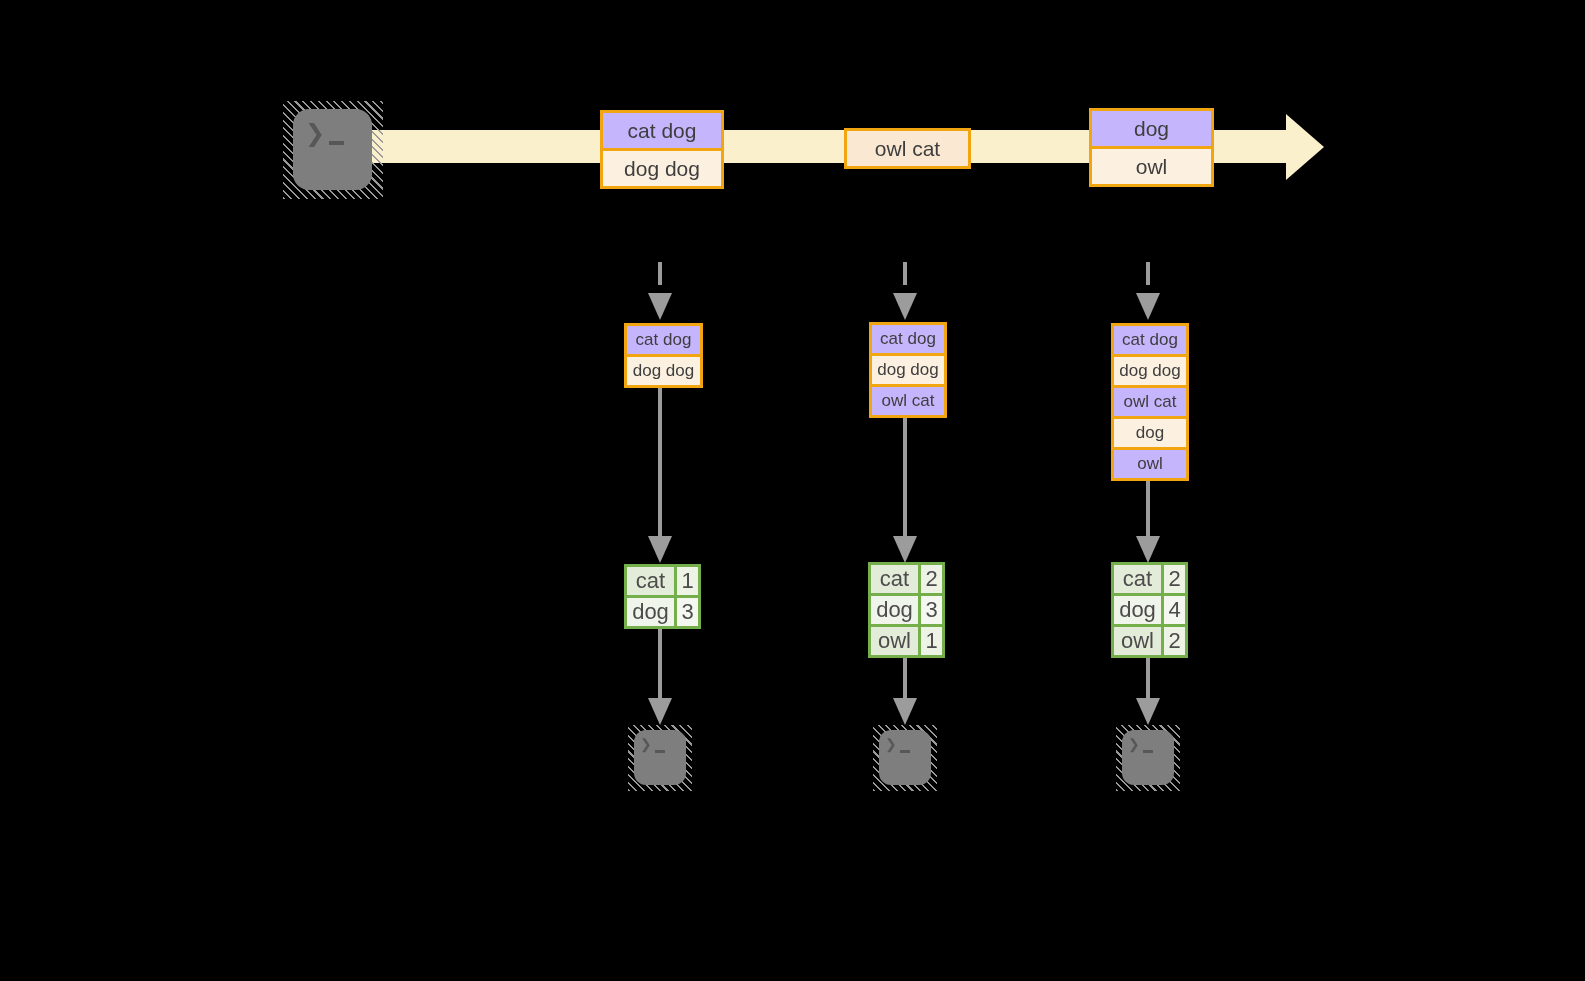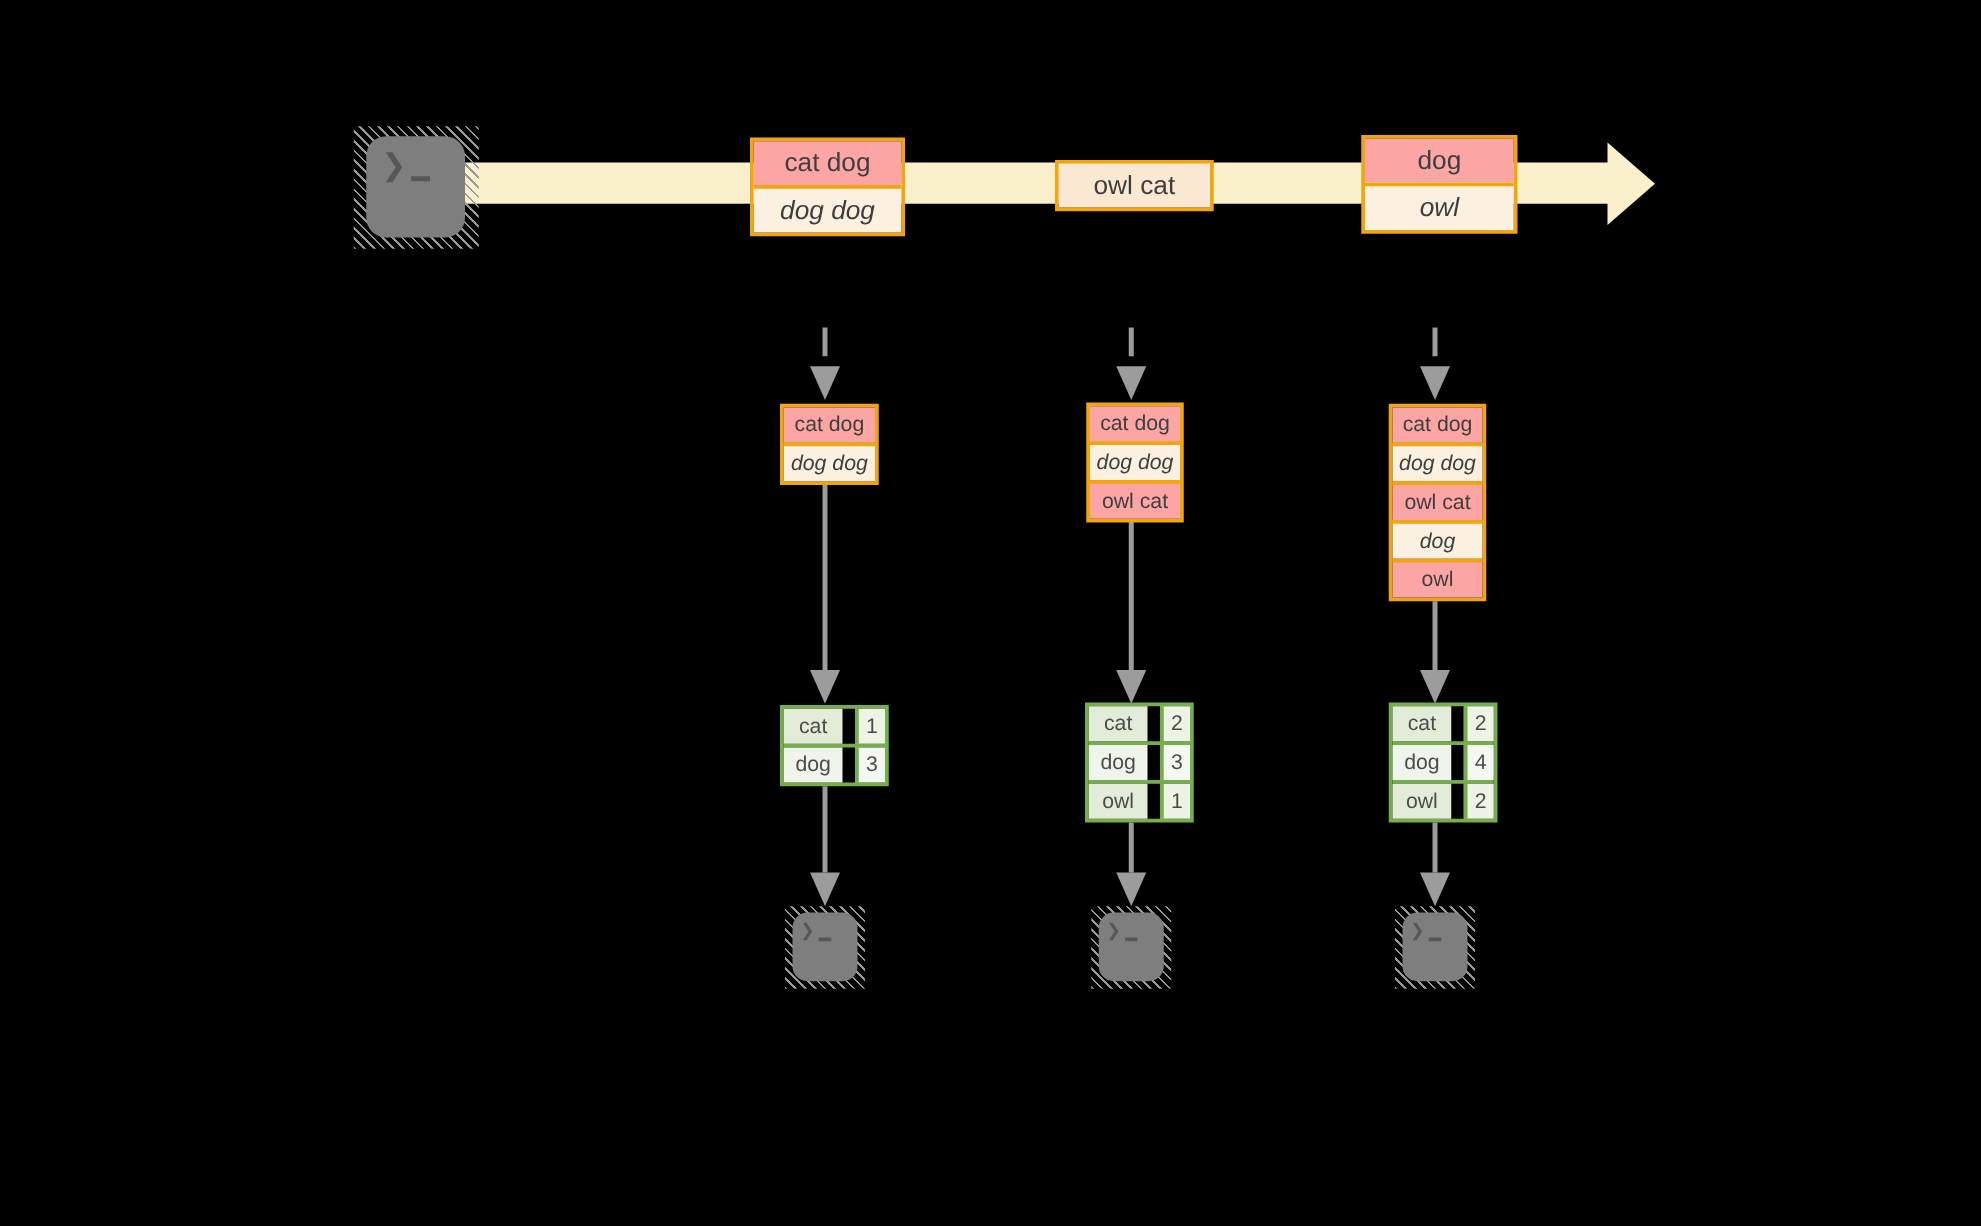--- a/index.html
+++ b/index.html
@@ -12,35 +12,35 @@
   .band-head{position:absolute;width:0;height:0;
     border-top:33px solid transparent;border-bottom:33px solid transparent;
     border-left:38px solid #FAF0CB;}
   
   .obox{position:absolute;border:3px solid #F0A511;box-sizing:content-box;z-index:3;}
   .orow{display:flex;align-items:center;justify-content:center;
     color:#3E3E3E;}
   .obox.big .orow{height:35px;font-size:21px;}
   .obox.small .orow{height:28px;font-size:17px;}
   .orow + .orow{border-top:3px solid #F0A511;}
-  .fill-a{background:#fca5a5;}   
-  .fill-b{background:#FCF1E0;font-style:italic;}   
+  .fill-a{background:#c4b5fd;}   
+  .fill-b{background:#FCF1E0;}   
   .fill-c{background:#FAE8D2;}   
   
   .vline{position:absolute;width:4px;background:#9C9C9C;z-index:2;}
   .ahead{position:absolute;width:0;height:0;z-index:2;
     border-left:12px solid transparent;border-right:12px solid transparent;
     border-top:27px solid #9C9C9C;}
   
   .banner{position:absolute;left:695px;top:462px;width:430px;height:45px;
     background:#FFFFFF;z-index:1;display:flex;align-items:center;justify-content:center;
     font-size:33px;font-weight:300;color:#161616;letter-spacing:0.5px;}
   
   .gtable{position:absolute;border:3px solid #74AF4B;z-index:3;}
-  .grow{display:flex;height:28px;font-size:17px;color:#4C4C4C;gap:10px;}
+  .grow{display:flex;height:28px;font-size:22px;color:#4C4C4C;}
   .grow + .grow{border-top:3px solid #74AF4B;}
   .gword{width:47px;display:flex;align-items:center;justify-content:center;}
   .gnum{width:21px;display:flex;align-items:center;justify-content:center;
     border-left:3px solid #74AF4B;}
   .grow.alt-a .gword{background:#E3ECD8;} .grow.alt-a .gnum{background:#EDF3E5;}
   .grow.alt-b .gword{background:#F0F5EB;} .grow.alt-b .gnum{background:#F5F8F1;}
   
   .term{position:absolute;z-index:2;
     background:repeating-linear-gradient(45deg,#9A9A9A 0 1.5px,rgba(0,0,0,0) 1.5px 5.5px);}
   .term-inner{position:absolute;background:#7E7E7E;}

